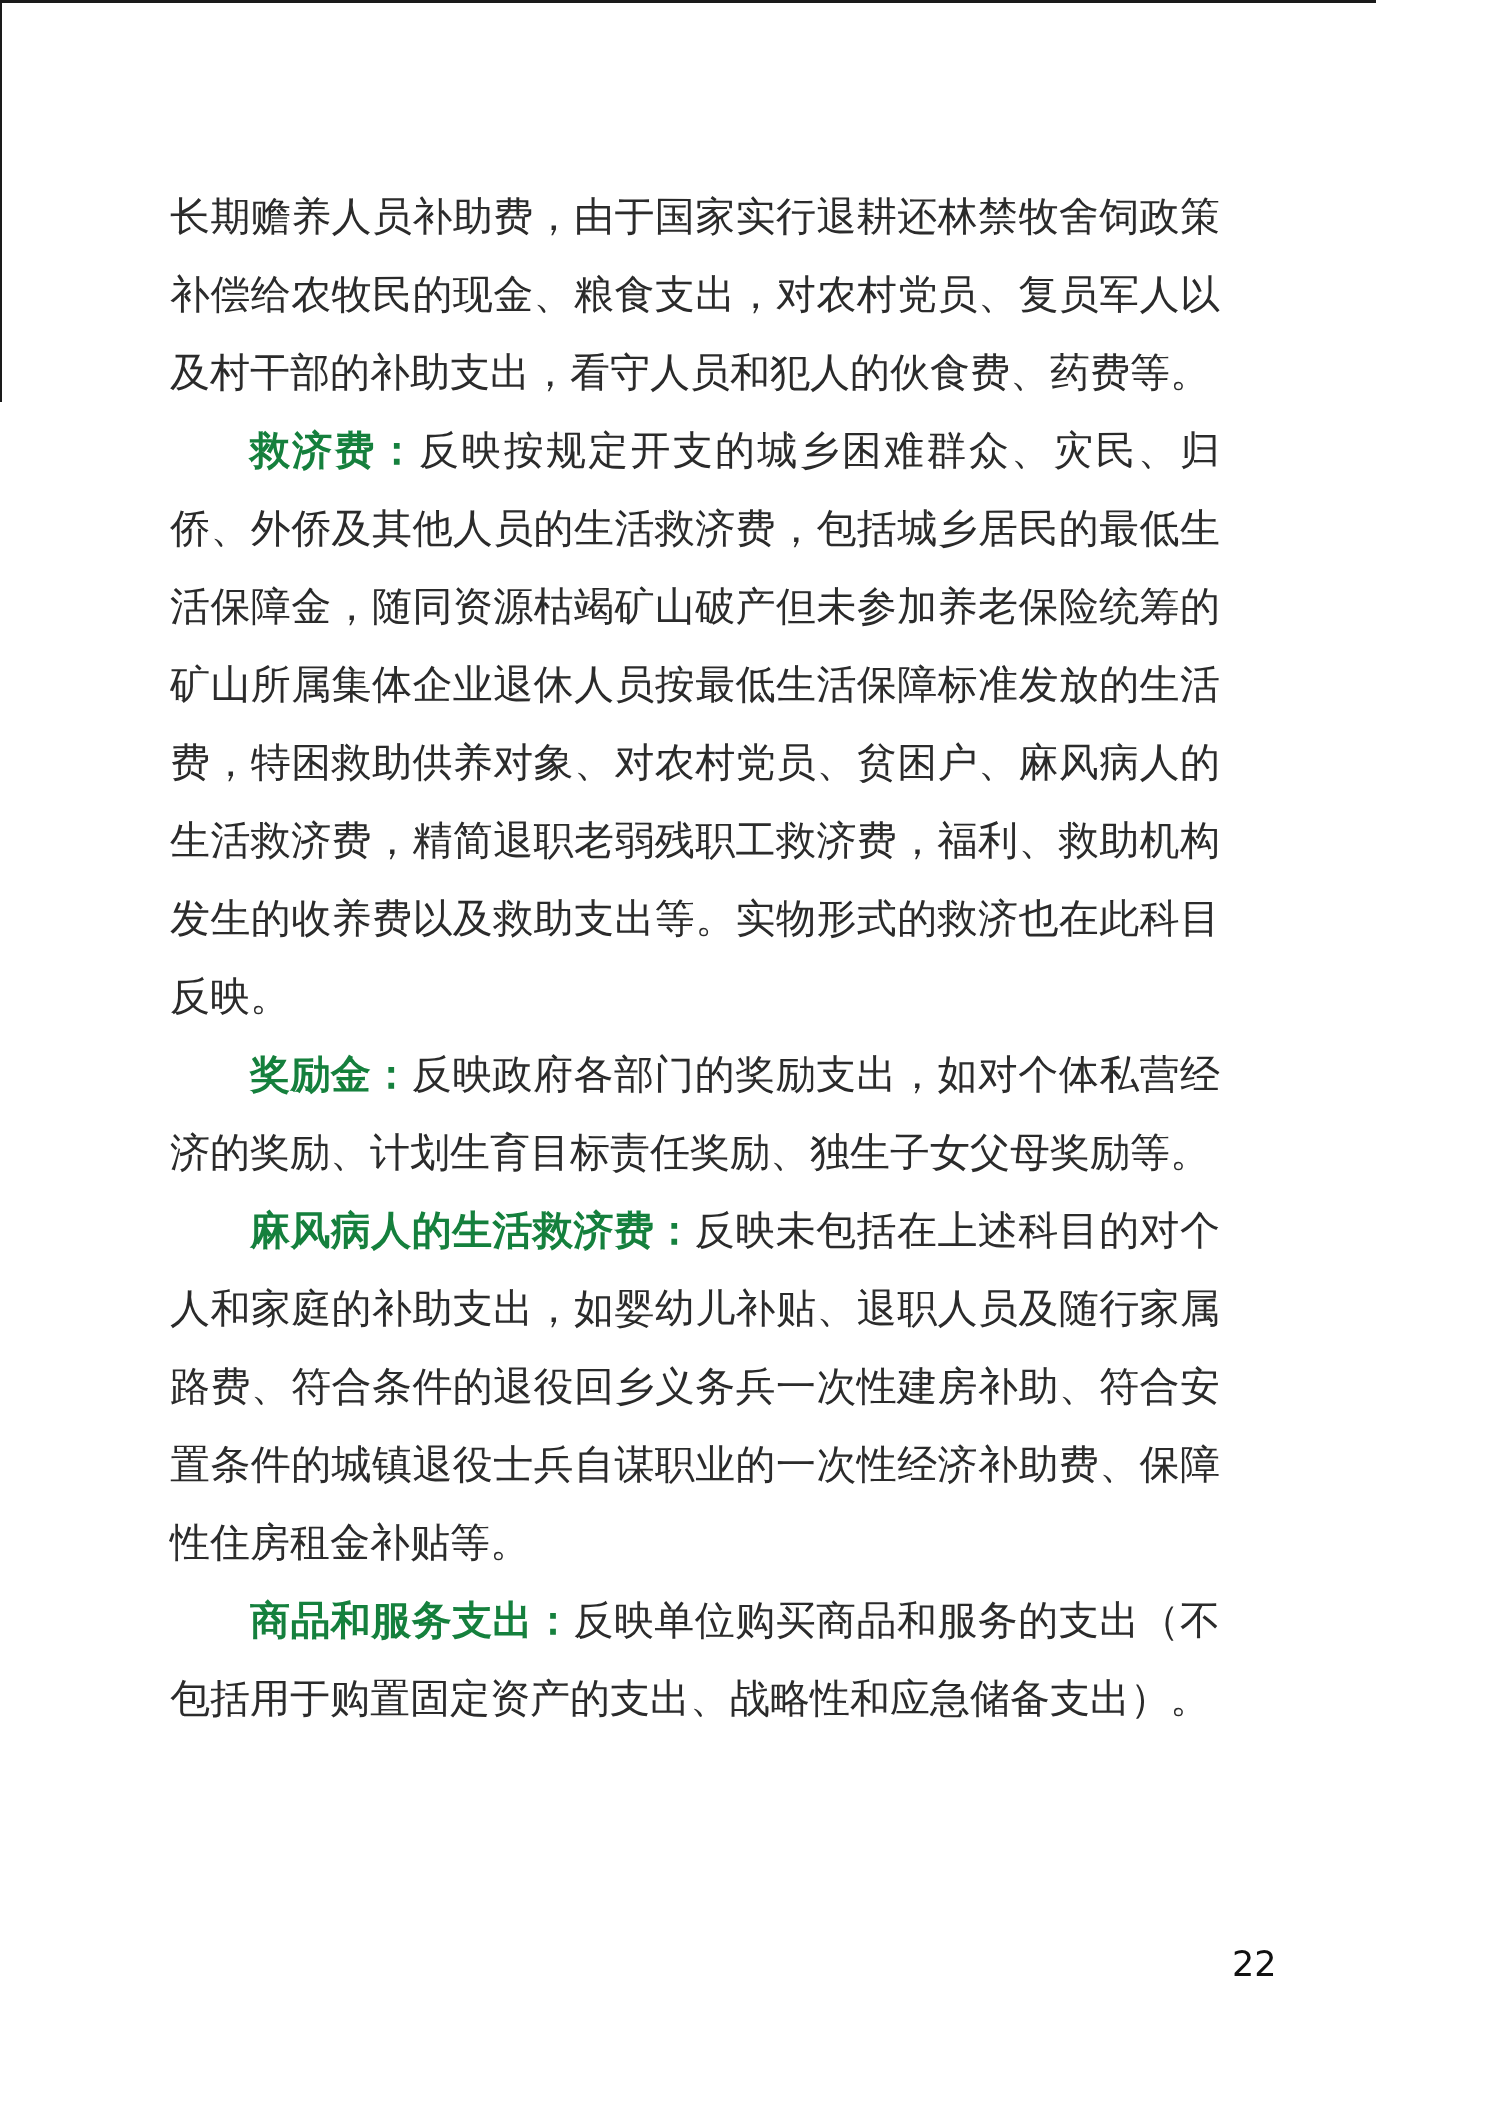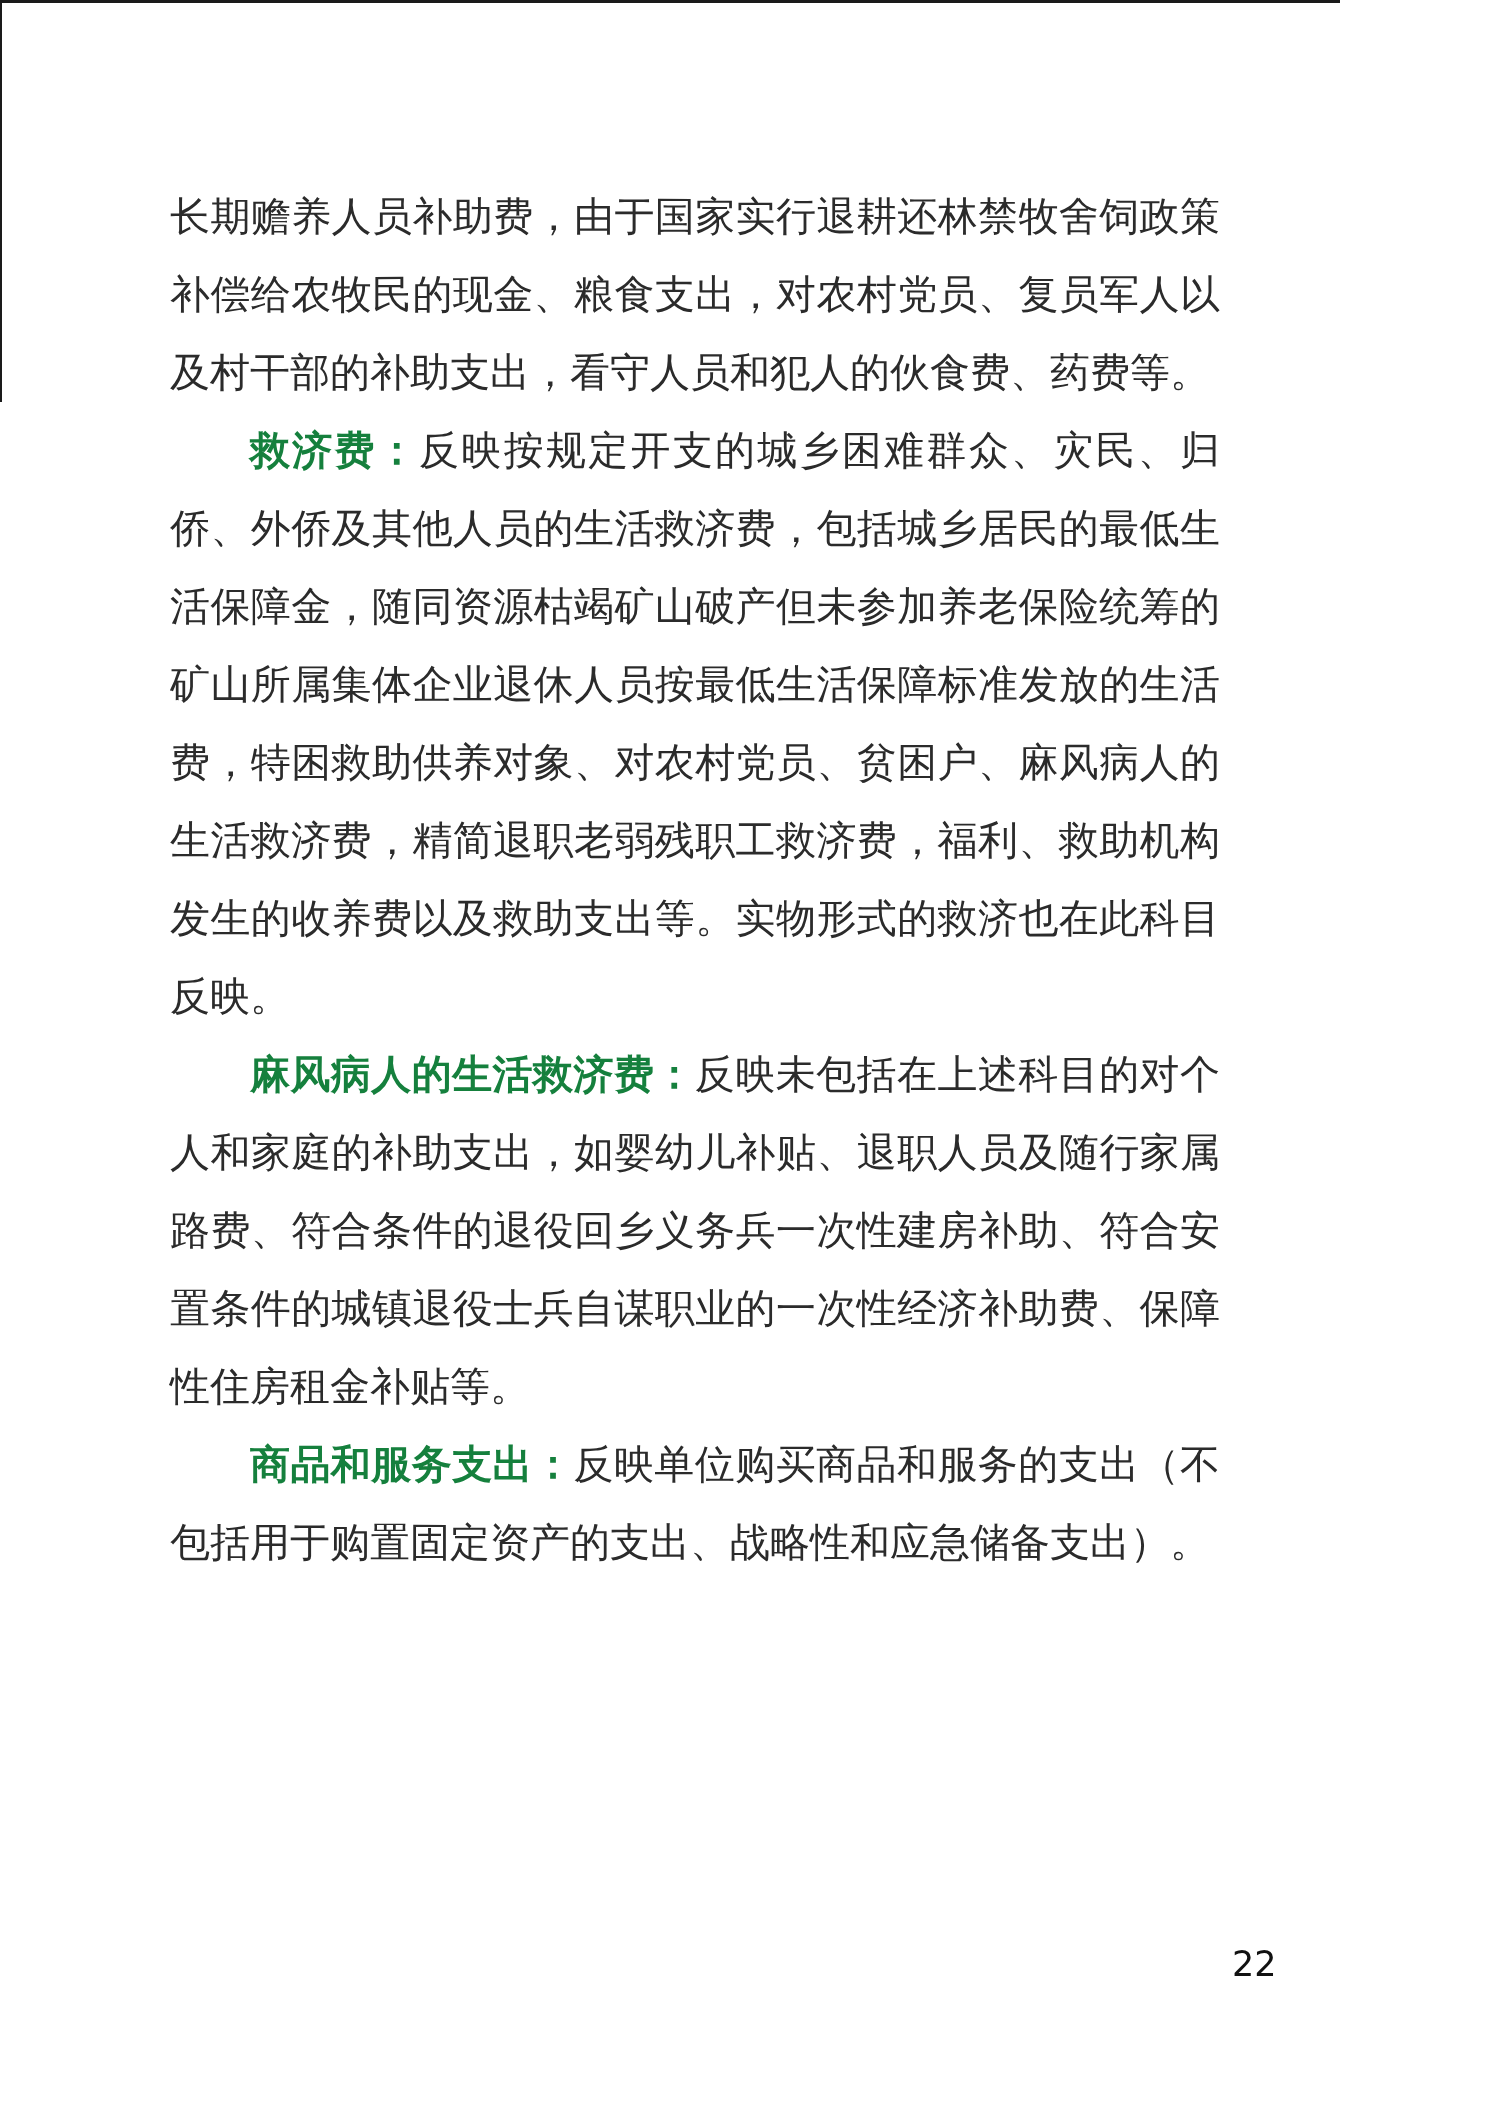--- a/index.html
+++ b/index.html
@@ -7,20 +7,21 @@
     padding: 0;
     background: #ffffff;
   }
   #page {
     position: relative;
     width: 1340px;
     height: 2104px;
     background: #ffffff;
     overflow: hidden;
     font-family: "Liberation Serif", "DejaVu Serif", serif;
+    padding-left: 36px;
   }
   .border-top {
     position: absolute;
     top: 0; left: 0;
     width: 1488px; height: 3px;
     background: #1a1a1a;
   }
   .border-left {
     position: absolute;
     top: 0; left: 0;
@@ -72,18 +73,19 @@
 <body>
 
 <div id="page">
   <div class="border-top"></div>
   <div class="border-left"></div>
   <div class="border-right"></div>
 
   <div class="text-block">
       <p class="para"><span class="seg">长期赡养人员补助费，由于国家实行退耕还林禁牧舍饲政策补偿给农牧民的现金、粮食支出，对农村党员、复员军人以及村干部的补助支出，看守人员和犯人的伙食费、药费等。</span></p>
       <p class="para indent"><span class="seg bold">救济费：</span><span class="seg">反映按规定开支的城乡困难群众、灾民、归侨、外侨及其他人员的生活救济费，包括城乡居民的最低生活保障金，随同资源枯竭矿山破产但未参加养老保险统筹的矿山所属集体企业退休人员按最低生活保障标准发放的生活费，特困救助供养对象、对农村党员、贫困户、麻风病人的生活救济费，精简退职老弱残职工救济费，福利、救助机构发生的收养费以及救助支出等。实物形式的救济也在此科目反映。</span></p>
+      <p class="para indent"><span class="seg bold">奖励金：</span><span class="seg">反映政府各部门的奖励支出，如对个体私营经济的奖励、计划生育目标责任奖励、独生子女父母奖励等。</span></p>
       <p class="para indent"><span class="seg bold">麻风病人的生活救济费：</span><span class="seg">反映未包括在上述科目的对个人和家庭的补助支出，如婴幼儿补贴、退职人员及随行家属路费、符合条件的退役回乡义务兵一次性建房补助、符合安置条件的城镇退役士兵自谋职业的一次性经济补助费、保障性住房租金补贴等。</span></p>
       <p class="para indent"><span class="seg bold">商品和服务支出：</span><span class="seg">反映单位购买商品和服务的支出（不包括用于购置固定资产的支出、战略性和应急储备支出）。</span></p>
     </div>
 
   <div class="page-number">22</div>
 </div>
 
 </body></html>

